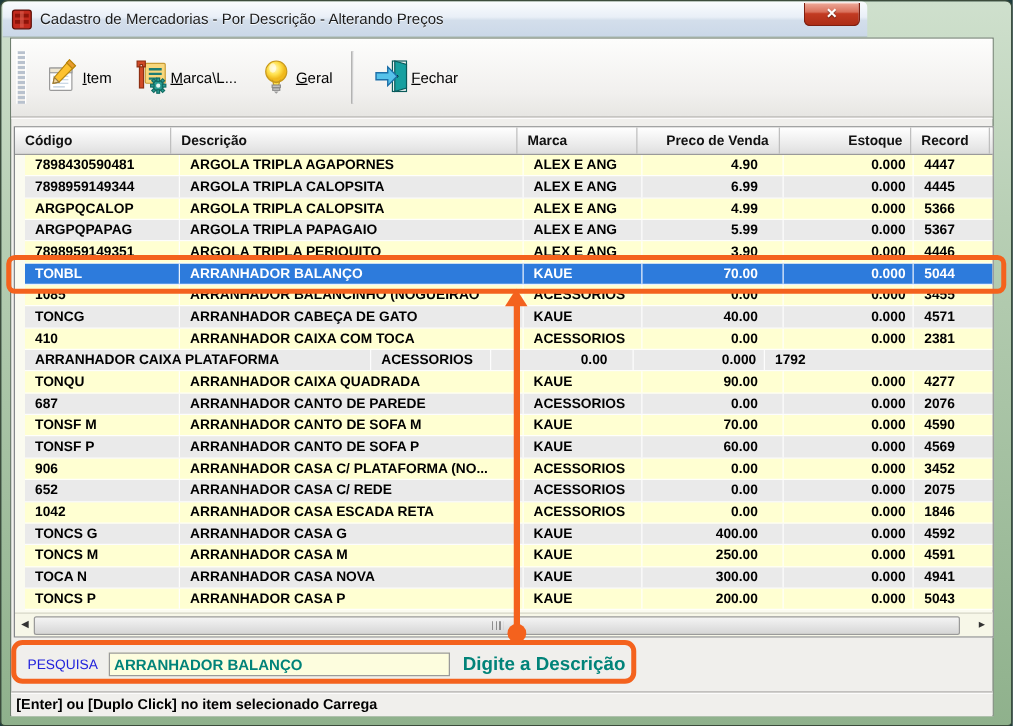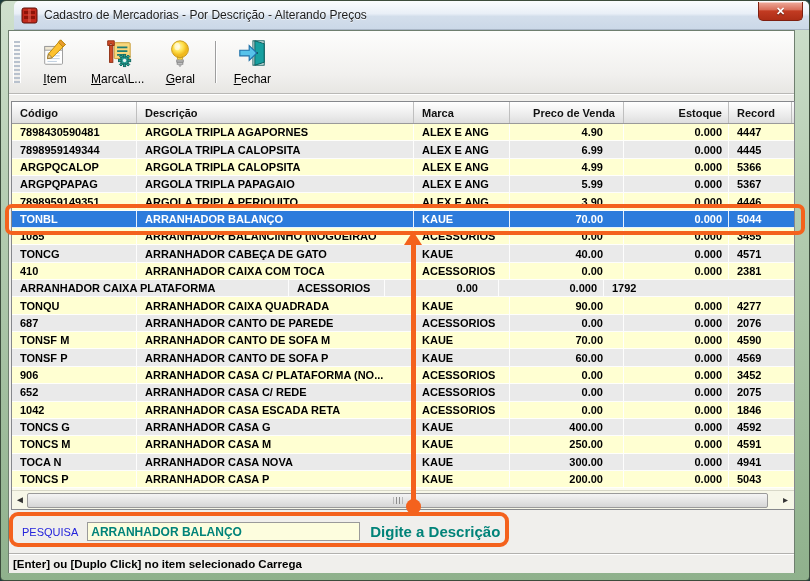--- a/index.html
+++ b/index.html
@@ -1,56 +1,56 @@
 <!DOCTYPE html>
 <html style="--annotation-orange: #F4621D; --selected-row-blue: #2D7BDC; --row-alt-yellow: #FFFFD2; --row-alt-gray: #EAEAEA; --search-text-teal: #018379; --pesquisa-label-blue: #2323DC; --window-border-green: #9DBE9B; --close-button-red: #C23B22;"><head>
 <meta charset="utf-8">
 <style>
   html,body{margin:0;padding:0;background:#1e3c3c;font-family:"Liberation Sans",sans-serif;}
   #window{position:relative;width:810px;height:581px;border-radius:6px 6px 4px 4px;
     background:linear-gradient(180deg,#cfe0cd 0%,#b8cfb5 30%,#8fb18c 100%);
     border:1px solid #3c4c3c;box-sizing:border-box;overflow:hidden;}
   
-  .titlebar{position:absolute;left:13px;top:0;width:795px;height:28px;border-radius:5px 5px 0 0;
+  .titlebar{position:absolute;left:1px;top:0;width:692px;height:28px;border-radius:5px 5px 0 0;
     background:linear-gradient(180deg,#fafcfe 0%,#e9eff7 45%,#d3deeb 55%,#cbd8e8 100%);
     border-bottom:1px solid #a9b6c6;display:flex;align-items:center;}
   .app-icon{width:17px;height:17px;margin:0 6px 0 7px;flex:none;}
   .title-text{font-size:12px;color:#1c1c1c;text-shadow:0 1px 0 rgba(255,255,255,.8);white-space:nowrap;}
   .close-btn{position:absolute;right:6px;top:1px;width:45px;height:19px;border:1px solid #7e1f10;
     border-top:none;border-radius:0 0 5px 5px;cursor:default;padding:0;
     background:linear-gradient(180deg,#f0b0a0 0%,#d9705b 40%,#c0392а 45%,#c23b22 50%,#a82a14 100%);
     background:linear-gradient(180deg,#efac9c 0%,#d9705b 42%,#c23b22 50%,#ad2d16 100%);
     box-shadow:inset 0 1px 0 rgba(255,255,255,.45);display:flex;align-items:center;justify-content:center;}
   .close-x{color:#fff;font-size:11px;font-weight:bold;line-height:1;text-shadow:0 1px 1px rgba(0,0,0,.5);}
   
   .client{position:absolute;left:7px;top:29px;width:787px;height:543px;background:#f0efec;
     border:1px solid #6f7f6f;box-sizing:border-box;}
   
   .toolbar{position:absolute;left:0;top:0;width:100%;height:63px;box-sizing:border-box;
     background:linear-gradient(180deg,#fdfdfc 0%,#f1f0ee 70%,#e7e6e3 100%);
     border-bottom:1px solid #b9b8b5;box-shadow:0 1px 0 #fff;display:flex;align-items:center;}
   .gripper{width:6px;height:42px;margin-left:4px;margin-right:6px;
     background:repeating-linear-gradient(180deg,#b9c2ce 0 2px,transparent 2px 4px);
     border-left:1px solid #fff;border-right:1px solid #fff;}
-  .tb-btn{background:transparent;border:none;padding:2px 6px;margin:0 2px;display:flex;flex-direction:column;
+  .tb-btn{background:transparent;border:none;padding:2px 6px;margin:0 2px;display:flex;flex-direction:row;
     align-items:center;gap:1px;cursor:default;min-width:52px;}
   .tb-btn svg{width:30px;height:30px;}
   .tb-label{font-size:12px;color:#000;white-space:nowrap;}
   .tb-sep{width:1px;height:42px;background:#9e9e9e;border-right:1px solid #fff;margin:0 7px;}
   
   .grid{position:absolute;left:2px;top:70px;width:784px;height:409px;box-sizing:border-box;
     border:1px solid #86888c;background:#fbfbf0;display:flex;flex-direction:column;}
   .grid-header{display:flex;height:21px;flex:none;background:linear-gradient(180deg,#ffffff,#e9e9e9 70%,#dedede);
     border-bottom:1px solid #9a9a9a;}
   .grid-header .cell{font-weight:bold;color:#111;border-right:1px solid #bfbfbf;line-height:20px;}
   .grid-body{flex:1;overflow:hidden;}
   .grid-row{display:flex;height:17.35px;align-items:center;}
   .grid-row.odd{background:var(--row-alt-yellow);}
   .grid-row.even{background:var(--row-alt-gray);}
-  .grid-row{border-bottom:1px solid rgba(255,255,255,.9);box-sizing:border-box;}
+  .grid-row{border-bottom:1px solid rgba(255,255,255,.9);box-sizing:border-box;margin-left:8px;}
   .grid-row.selected{background:var(--selected-row-blue);}
   .grid-row.selected .cell{color:#fff;}
   .cell{font-size:11px;font-weight:bold;color:#000;white-space:nowrap;overflow:hidden;
     box-sizing:border-box;padding:0 0 0 8px;height:100%;display:flex;align-items:center;
     border-right:1px solid rgba(255,255,255,.9);}
   .col-codigo{width:125px;}
   .col-descricao{width:277px;}
   .col-marca{width:96px;}
   .col-preco{width:114px;justify-content:flex-end;padding:0 20px 0 0;}
   .col-estoque{width:105px;justify-content:flex-end;padding:0 6px 0 0;}

